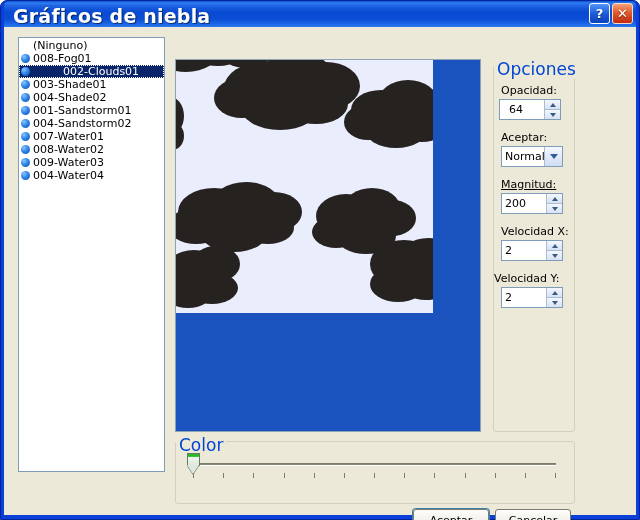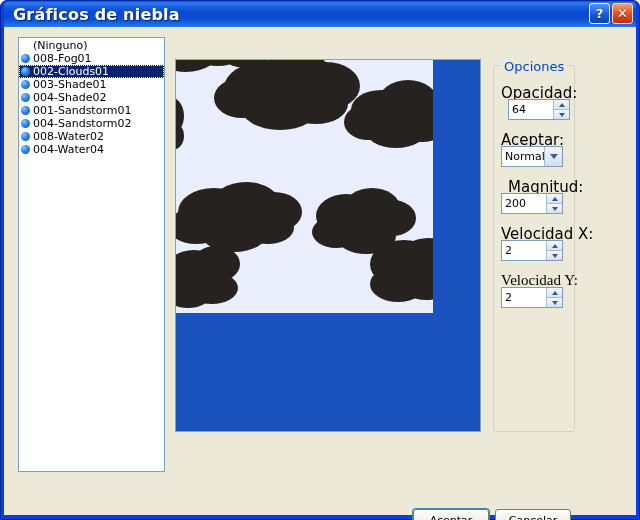--- a/index.html
+++ b/index.html
@@ -32,21 +32,21 @@
     background: linear-gradient(to bottom,
         #0b53d4 0%, #2f7cf0 8%, #1f63e2 18%,
         #0a4ad2 42%, #0b4ed6 70%, #1e6ae8 90%, #2b79ef 100%);
     box-sizing: border-box;
     overflow: hidden;
   }
   .titlebar-text {
     position: absolute;
     left: 9px; top: 4px;
     color: #ffffff;
-    font-size: 16px;
+    font-size: 19px;
     font-weight: bold;
     letter-spacing: 0.2px;
     text-shadow: 1px 1px 1px rgba(0,0,0,0.55);
     white-space: nowrap;
   }
   .titlebar-buttons {
     position: absolute;
     right: 3px; top: 2px;
     display: flex;
     gap: 2px;
@@ -102,20 +102,21 @@
     white-space: nowrap;
     display: flex;
     align-items: center;
     box-sizing: border-box;
   }
   .list-item.selected {
     background: #0a246a;
     color: #ffffff;
     outline: 1px dotted #ffffff;
     outline-offset: -1px;
+    gap: 30px;
   }
   .bullet {
     width: 9px; height: 9px;
     border-radius: 50%;
     background: radial-gradient(circle at 33% 30%, #8fc4ff 0%, #2f86e8 45%, #0a4fae 100%);
     margin-right: 3px;
     flex: none;
   }
   .bullet-spacer {
     width: 9px; height: 9px;
@@ -152,31 +153,31 @@
     border: 1px solid #d4d0c0;
     border-radius: 3px;
     box-sizing: border-box;
   }
   .group-opciones {
     left: 489px; top: 38px;
     width: 82px; height: 367px;
   }
   .group-legend {
     position: absolute;
-    top: -7px; left: 7px;
+    top: -7px; left: 0;
     background: #ece9d8;
     padding: 0 3px;
     color: #0046d5;
-    font-size: 13px;
+    font-size: 17px;
     white-space: nowrap;
   }
   .field-label {
     position: absolute;
     color: #000000;
-    font-size: 15px;
+    font-size: 11px;
     white-space: nowrap;
   }
 
   .spinner {
     position: absolute;
     width: 62px; height: 21px;
     border: 1px solid #7f9db9;
     background: #ffffff;
     box-sizing: border-box;
     display: flex;
@@ -362,21 +363,29 @@
         <div class="list-item">
           <span class="bullet"></span>
           <span>001-Sandstorm01</span>
         </div>
         <div class="list-item">
           <span class="bullet"></span>
           <span>004-Sandstorm02</span>
         </div>
         <div class="list-item">
           <span class="bullet"></span>
+          <span>007-Water01</span>
+        </div>
+        <div class="list-item">
+          <span class="bullet"></span>
           <span>008-Water02</span>
+        </div>
+        <div class="list-item">
+          <span class="bullet"></span>
+          <span>009-Water03</span>
         </div>
         <div class="list-item">
           <span class="bullet"></span>
           <span>004-Water04</span>
         </div>
       </div>
 
     <div class="preview">
       <div class="preview-canvas" id="preview-canvas">
           <div class="cloud" style="left: -24px; top: -32px; width: 68px; height: 44px; background: rgb(38, 34, 32);"></div>
@@ -416,41 +425,41 @@
           <div class="cloud" style="left: 224px; top: 178px; width: 56px; height: 40px; background: rgb(38, 34, 32);"></div>
           <div class="cloud" style="left: 194px; top: 206px; width: 56px; height: 36px; background: rgb(38, 34, 32);"></div>
           <div class="cloud" style="left: 224px; top: 208px; width: 52px; height: 32px; background: rgb(38, 34, 32);"></div>
         </div>
     </div>
 
     <div class="group group-opciones">
       <div class="group-legend">Opciones</div>
 
       <div class="field-label" style="left:7px; top:18px;">Opacidad:</div>
-      <div class="spinner" style="left:14px; top:33px;">
+      <div class="spinner" style="left:5px; top:33px;padding-left:6px;">
         <div class="spinner-value">64</div>
         <div class="spin-btns">
           <div class="spin-btn top">
               <span class="arrow-up"></span>
             </div>
           <div class="spin-btn">
               <span class="arrow-down"></span>
             </div>
         </div>
       </div>
 
       <div class="field-label" style="left:7px; top:65px;">Aceptar:</div>
       <div class="combo" style="left:7px; top:80px;">
         <div class="combo-value">Normal</div>
         <div class="combo-btn">
             <span class="combo-arrow"></span>
           </div>
       </div>
 
-      <div class="field-label" style="left:14px; top:112px;">Magnitud:</div>
+      <div class="field-label" style="left:7px; top:112px;text-decoration:underline;">Magnitud:</div>
       <div class="spinner" style="left:7px; top:127px;">
         <div class="spinner-value">200</div>
         <div class="spin-btns">
           <div class="spin-btn top">
               <span class="arrow-up"></span>
             </div>
           <div class="spin-btn">
               <span class="arrow-down"></span>
             </div>
         </div>
@@ -462,32 +471,55 @@
         <div class="spin-btns">
           <div class="spin-btn top">
               <span class="arrow-up"></span>
             </div>
           <div class="spin-btn">
               <span class="arrow-down"></span>
             </div>
         </div>
       </div>
 
-      <div class="field-label" style="left:7px; top:206px;font-family:Liberation Serif, serif;">Velocidad Y:</div>
+      <div class="field-label" style="left:0; top:206px;">Velocidad Y:</div>
       <div class="spinner" style="left:7px; top:221px;">
         <div class="spinner-value">2</div>
         <div class="spin-btns">
           <div class="spin-btn top">
               <span class="arrow-up"></span>
             </div>
           <div class="spin-btn">
               <span class="arrow-down"></span>
             </div>
         </div>
       </div>
     </div>
 
+    <div class="group group-color">
+      <div class="group-legend">Color</div>
+      <div class="slider-track"></div>
+      <div class="slider-thumb">
+        <div class="thumb-body"></div>
+        <div class="thumb-point"></div>
+      </div>
+      <div class="ticks" id="slider-ticks">
+          <div class="tick" style="left: 0px;"></div>
+          <div class="tick" style="left: 30.1667px;"></div>
+          <div class="tick" style="left: 60.3333px;"></div>
+          <div class="tick" style="left: 90.5px;"></div>
+          <div class="tick" style="left: 120.667px;"></div>
+          <div class="tick" style="left: 150.833px;"></div>
+          <div class="tick" style="left: 181px;"></div>
+          <div class="tick" style="left: 211.167px;"></div>
+          <div class="tick" style="left: 241.333px;"></div>
+          <div class="tick" style="left: 271.5px;"></div>
+          <div class="tick" style="left: 301.667px;"></div>
+          <div class="tick" style="left: 331.833px;"></div>
+          <div class="tick" style="left: 362px;"></div>
+        </div>
+    </div>
 
     <div class="btn btn-default btn-aceptar">Aceptar</div>
     <div class="btn btn-cancelar">Cancelar</div>
 
   </div>
 </div>
 
 </body></html>

